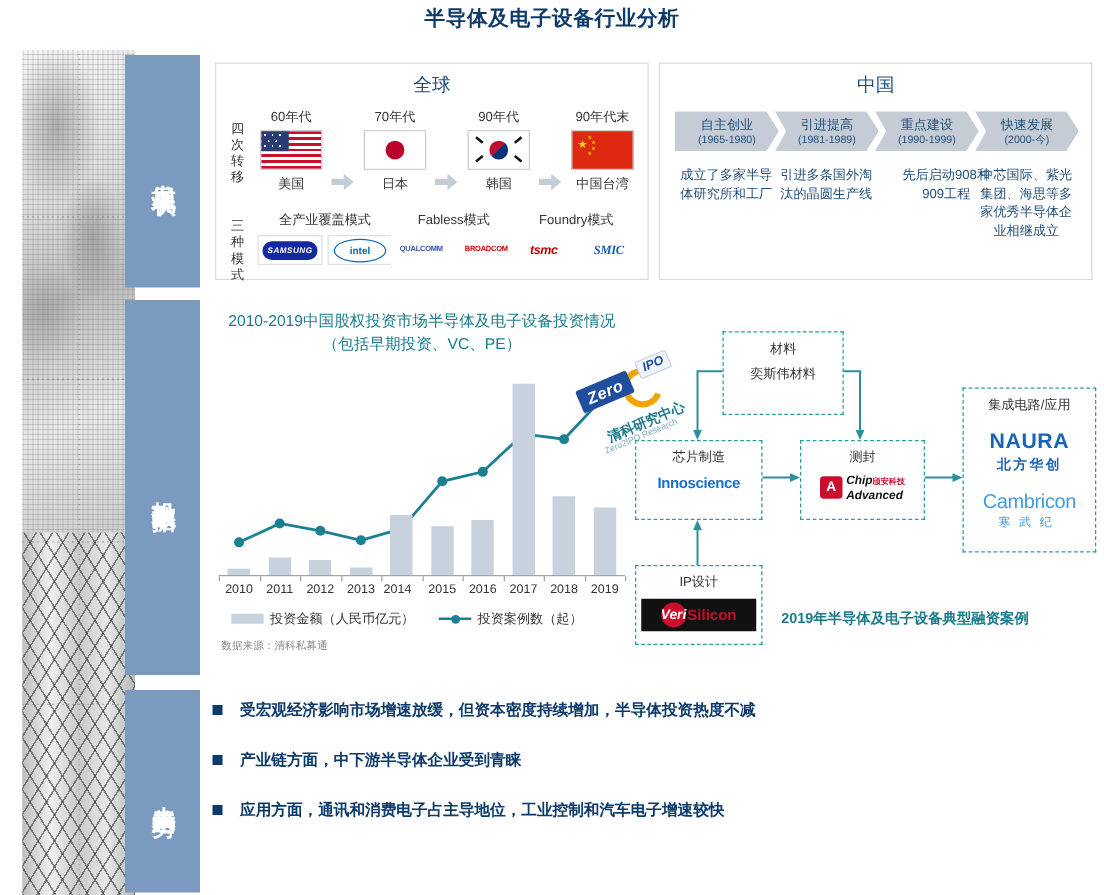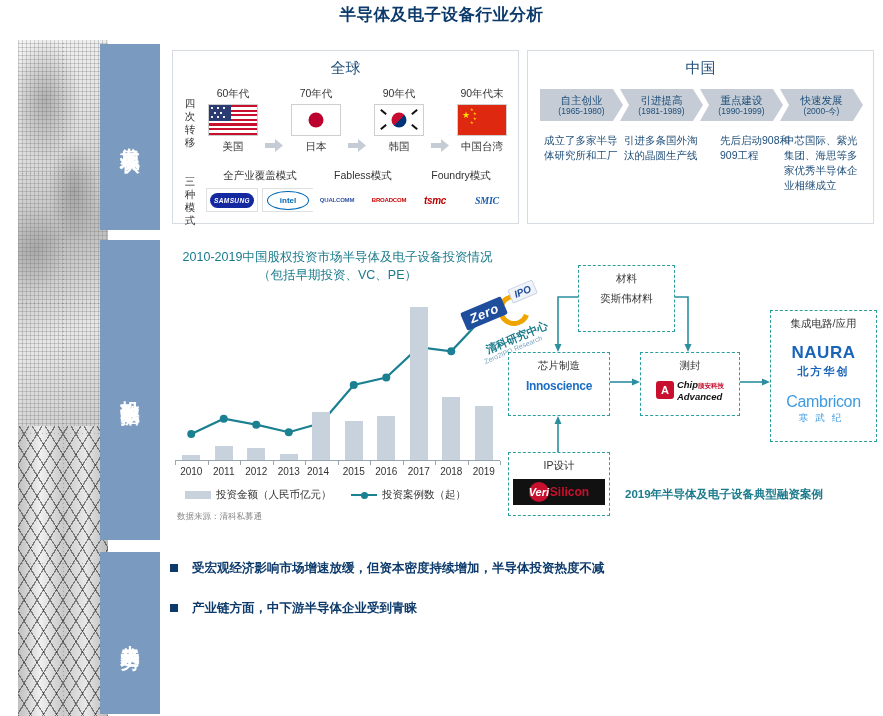--- a/index.html
+++ b/index.html
@@ -145,21 +145,21 @@
   
   .chev-row{position:absolute;left:12px;top:38px;width:322px;height:34px;}
   .chev{position:absolute;height:32px;width:83px;
      background:#c5ccd6;color:#1f4e79;
      clip-path:polygon(0 0, 73px 0, 83px 16px, 73px 32px, 0 32px, 9px 16px);
      display:flex;flex-direction:column;align-items:center;justify-content:center;}
   .chev:first-child{clip-path:polygon(0 0, 73px 0, 83px 16px, 73px 32px, 0 32px);}
   .chev b{font-size:10.5px;font-weight:normal;line-height:12px;}
   .chev span{font-size:8.5px;line-height:11px;}
   .cn-desc-row{position:absolute;left:12px;top:82px;width:330px;}
-  .cn-desc{position:absolute;width:74px;font-size:10.5px;color:#1f4e79;line-height:15px;}
+  .cn-desc{position:absolute;width:74px;font-size:10.5px;color:#1f4e79;line-height:15px;text-align:center;}
 
   
   #chart-area{position:absolute;left:165px;top:248px;width:345px;height:285px;}
   #chart-title{text-align:center;font-size:12.5px;color:#1b7b8c;line-height:18px;font-weight:normal;}
   #plot{position:absolute;left:10px;top:52px;width:325px;height:160px;}
   .bar{position:absolute;bottom:0;background:#c8d2dd;}
   #axis{position:absolute;left:10px;top:212px;width:325px;height:5px;border-top:1px solid #9aa5b1;}
   .tick{position:absolute;top:0;width:1px;height:4px;background:#9aa5b1;}
   #xlabels{position:absolute;left:10px;top:218px;width:325px;height:14px;}
   .xlab{position:absolute;font-size:10px;color:#333;text-align:center;width:30px;}
@@ -526,15 +526,19 @@
 
   <div id="bullets">
     <div class="bullet" style="top:40px;">
       <span class="sq"></span>
       <span class="btext">产业链方面，中下游半导体企业受到青睐</span>
     </div>
     <div class="bullet" style="top:0;">
       <span class="sq"></span>
       <span class="btext">受宏观经济影响市场增速放缓，但资本密度持续增加，半导体投资热度不减</span>
     </div>
+    <div class="bullet" style="top:80px;">
+      <span class="sq"></span>
+      <span class="btext">应用方面，通讯和消费电子占主导地位，工业控制和汽车电子增速较快</span>
+    </div>
   </div>
 
 </div>
 
 </body></html>

